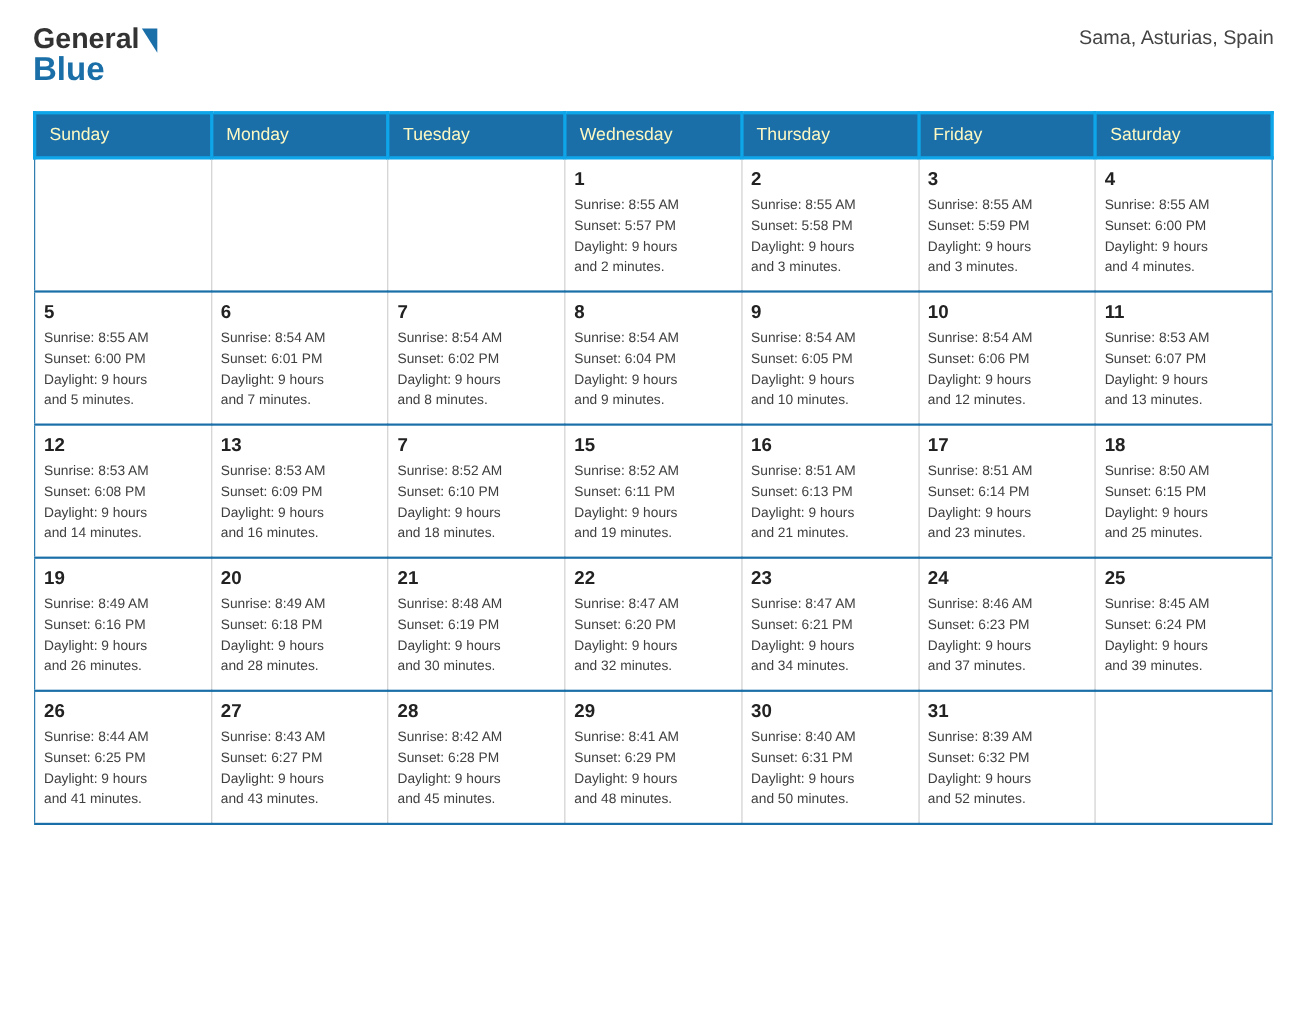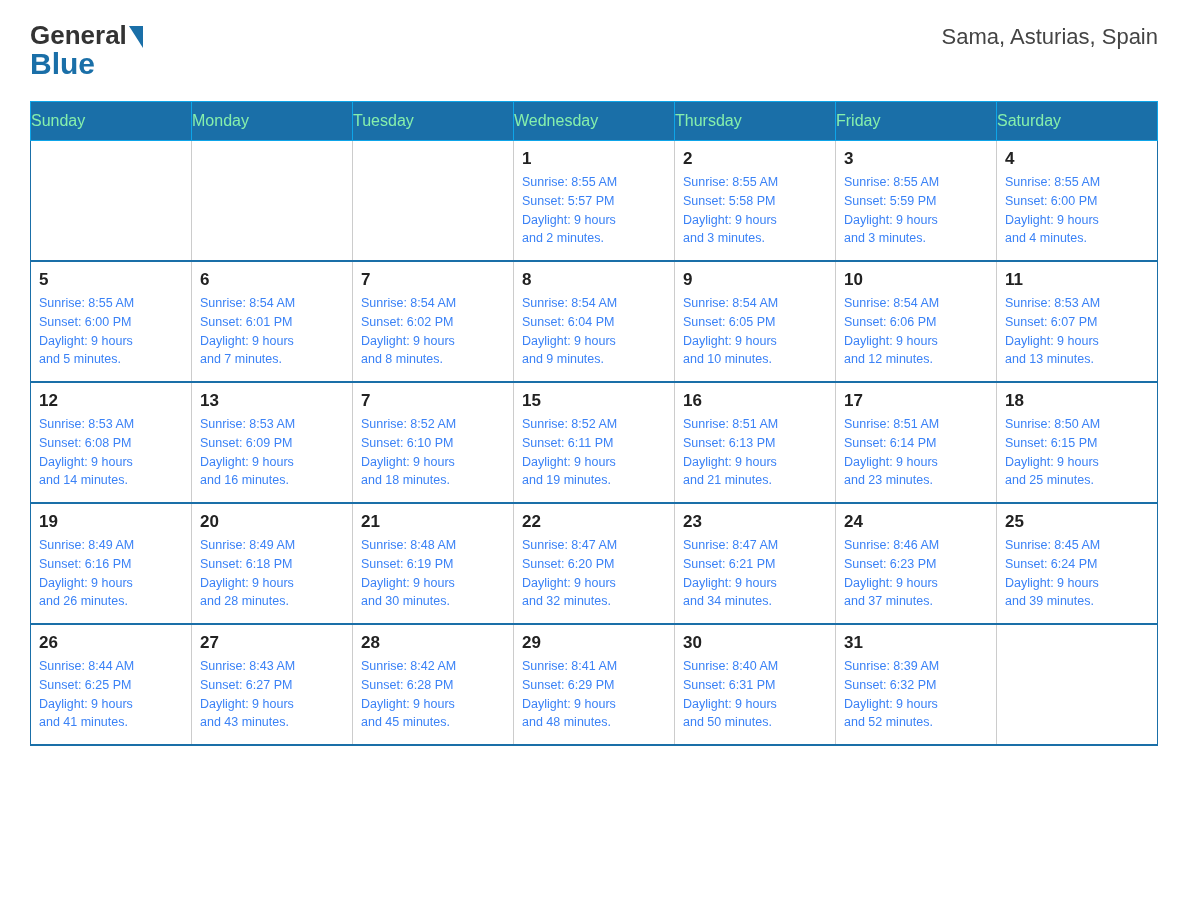--- a/index.html
+++ b/index.html
@@ -49,35 +49,35 @@
     .title-block {
       text-align: right;
     }
     .month-title {
       font-size: 52px;
       font-weight: normal;
       color: #222;
       line-height: 1.1;
     }
     .location-title {
-      font-size: 22px;
+      font-size: 18px;
       color: #444;
       margin-top: 4px;
     }
     .calendar {
       width: 100%;
       border-collapse: collapse;
     }
     .calendar thead tr th {
       background-color: #1a6fa8;
-      color: #86efac;
+      color: #fef9c3;
       font-size: 16px;
       font-weight: normal;
-      padding: 10px 0;
-      border: 1px solid #0ea5e9;
+      padding: 10px 12px;
+      border: 3px solid #0ea5e9;
       text-align: left;
     }
     .calendar tbody tr {
       border-bottom: 2px solid #1a6fa8;
     }
     .calendar tbody tr td {
       vertical-align: top;
       padding: 8px 8px 12px 8px;
       border-left: 1px solid #ccc;
       border-right: 1px solid #ccc;
@@ -95,21 +95,21 @@
     .day-number {
       font-size: 17px;
       font-weight: bold;
       color: #222;
       display: block;
       margin-bottom: 4px;
     }
     .day-info {
       font-size: 12.5px;
       line-height: 1.5;
-      color: #3b82f6;
+      color: #404040;
     }
     .empty-cell {
       background: #fff;
     }
   </style>
 </head>
 <body>
 
 <div class="header">
   <div class="logo">

